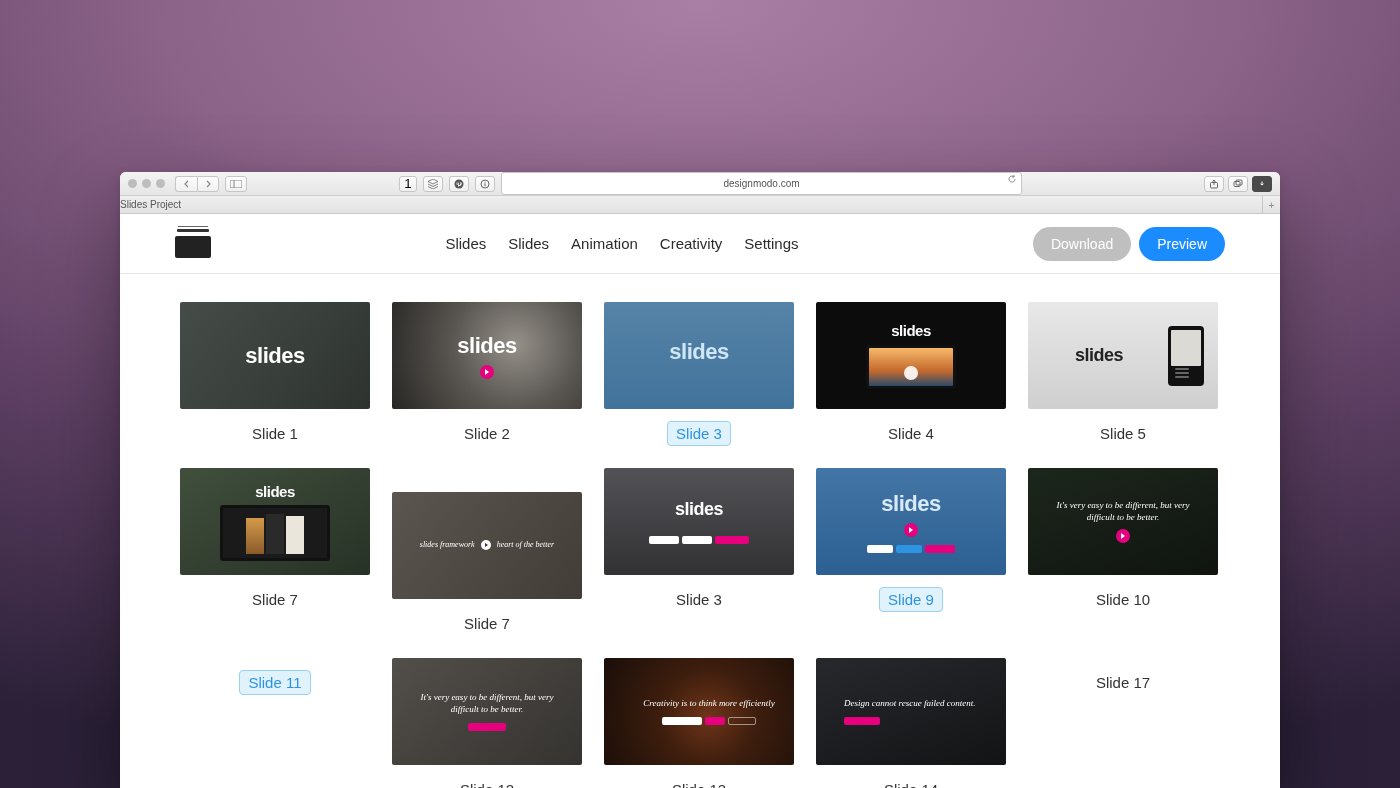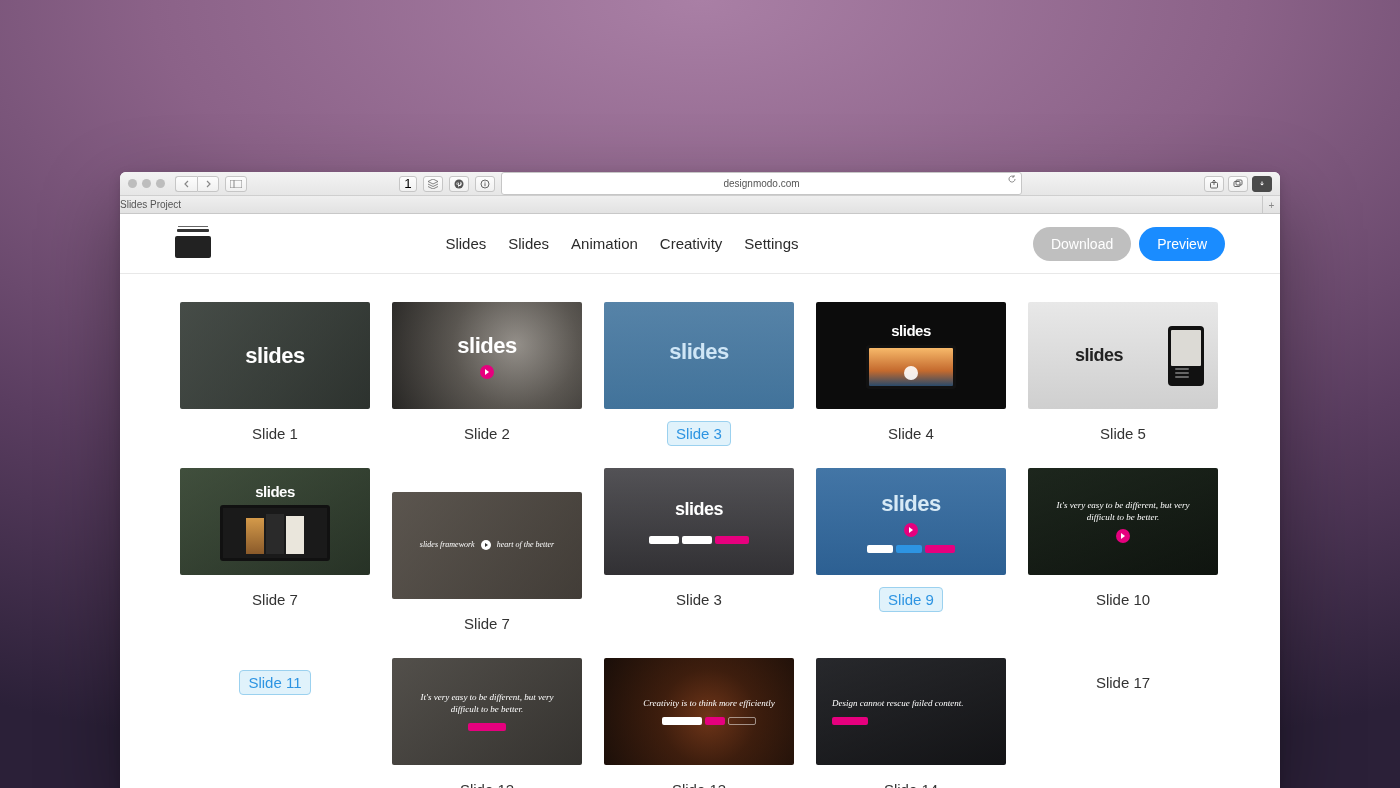--- a/index.html
+++ b/index.html
@@ -376,21 +376,21 @@
                   <span class="mini p" style="width:20px"></span>
                   <span class="mini o" style="width:28px"></span>
                 </div>
             </div>
           </div>
           <div class="label">Slide 13</div>
         </div>
 
         <div class="slide">
           <div class="thumb t14">
-            <div style="text-align:left;padding:0 16px;width:100%">
+            <div style="text-align:left;padding:0 28px;width:100%">
               <div class="tag" style="text-align:left;font-size:9px">Design cannot rescue failed content.</div>
               <div class="btnrow" style="justify-content:flex-start">
                   <span class="mini p" style="width:36px"></span>
                 </div>
             </div>
           </div>
           <div class="label">Slide 14</div>
         </div>
 
         <div class="slide">

